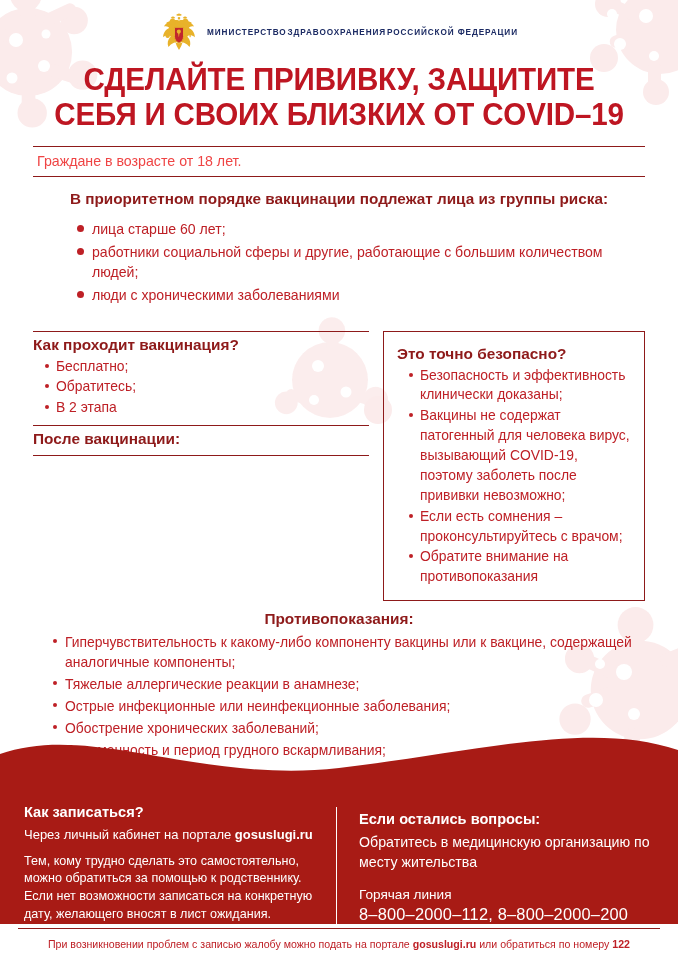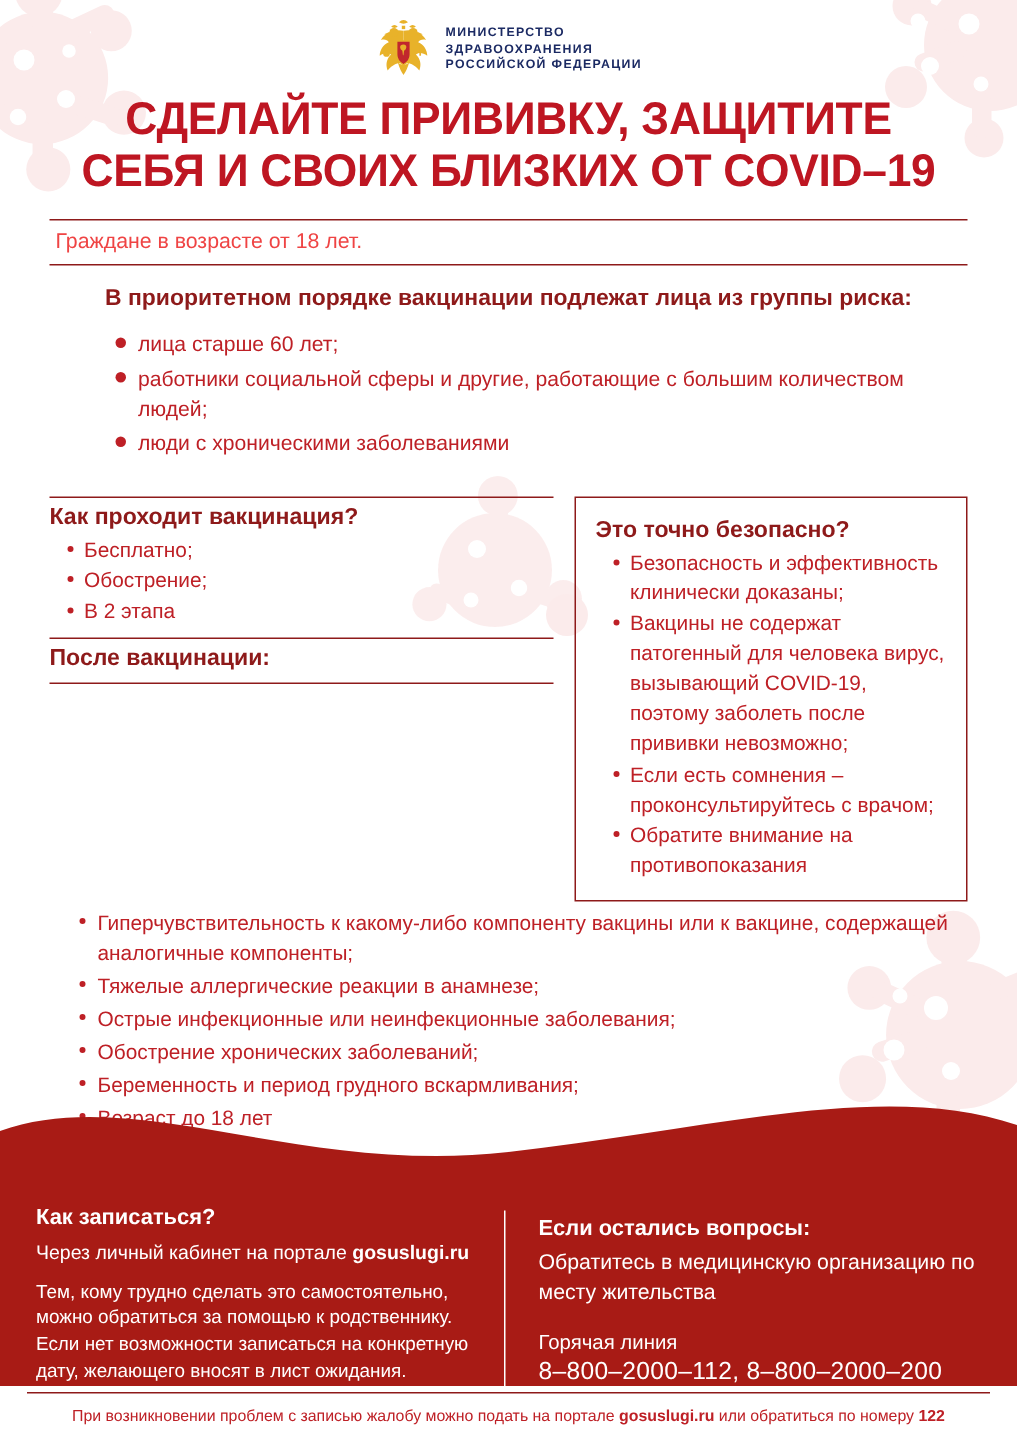--- a/index.html
+++ b/index.html
@@ -28,21 +28,21 @@
     position: relative; z-index: 2;
     display: flex;
     align-items: center;
     justify-content: center;
     gap: 9px;
     padding-top: 11px;
     height: 54px;
   }
   .emblem { width: 38px; height: 40px; display: block; }
   .ministry-text {
-    display: flex; flex-direction: column;
+    display: flex; flex-direction: row;
     justify-content: space-between;
     gap: 1px;
   }
   .ministry-text span {
     font-size: 8.2px;
     font-weight: bold;
     letter-spacing: 0.9px;
     color: #1b2a63;
     line-height: 1.18;
     white-space: nowrap;
@@ -381,40 +381,41 @@
       <li>люди с хроническими заболеваниями</li>
     </ul>
 
     <div class="cols">
 
       <div class="col-left">
         <div class="rule first"></div>
         <div class="blk-head">Как проходит вакцинация?</div>
         <ul class="sm-list">
           <li>Бесплатно;</li>
-          <li>Обострение;</li>
+          <li>Обратитесь;</li>
           <li>В 2 этапа</li>
         </ul>
         <div class="rule"></div>
         <div class="blk-head">После вакцинации:</div>
         <div class="rule"></div>
       </div>
 
       <div class="col-right">
         <div class="blk-head">Это точно безопасно?</div>
         <ul class="sm-list">
           <li>Безопасность и эффективность клинически доказаны;</li>
           <li>Вакцины не содержат патогенный для человека вирус, вызывающий COVID-19, поэтому заболеть после прививки невозможно;</li>
           <li>Если есть сомнения – проконсультируйтесь с врачом;</li>
           <li>Обратите внимание на противопоказания</li>
         </ul>
       </div>
 
     </div>
 
+    <div class="contra-head">Противопоказания:</div>
     <ul class="contra-list">
       <li>Гиперчувствительность к какому-либо компоненту вакцины или к вакцине, содержащей аналогичные компоненты;</li>
       <li>Тяжелые аллергические реакции в анамнезе;</li>
       <li>Острые инфекционные или неинфекционные заболевания;</li>
       <li>Обострение хронических заболеваний;</li>
       <li>Беременность и период грудного вскармливания;</li>
       <li>Возраст до 18 лет</li>
     </ul>
 
   </div>

